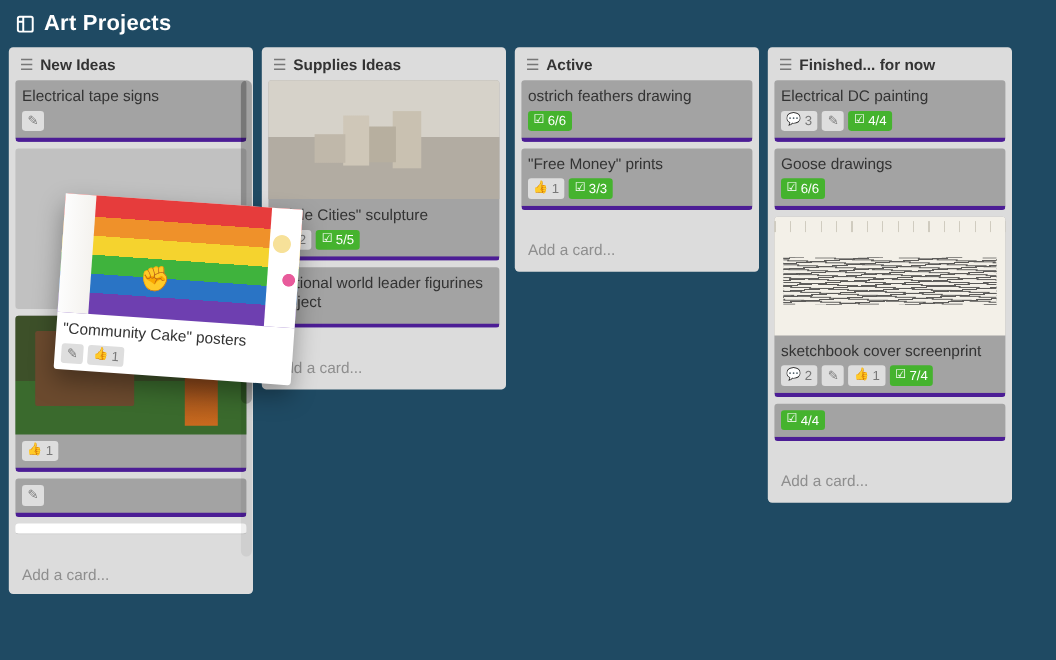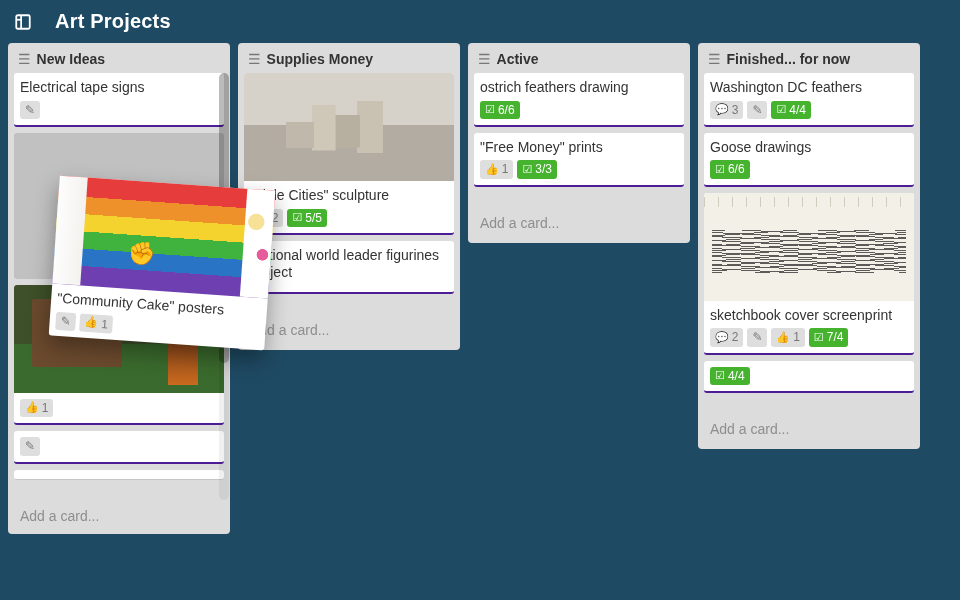--- a/index.html
+++ b/index.html
@@ -8,21 +8,21 @@
   background: #1f4a63;
   width: 960px;
   height: 600px;
   overflow: hidden;
   font-size: 14px;
 }
 .board-header {
   display: flex;
   align-items: center;
   padding: 10px 14px;
-  gap: 23px;
+  gap: 8px;
   text-align: center;
 }
 .board-icon { width: 18px; height: 18px; }
 .board-title { color: #fff; font-size: 20px; font-weight: 800; letter-spacing: 0.2px; }
 
 .lists {
   display: flex;
   gap: 8px;
   padding: 0 8px;
   align-items: flex-start;
@@ -41,23 +41,23 @@
   display: flex;
   align-items: center;
   gap: 6px;
   padding: 2px 4px 6px 4px;
 }
 .list-header .menu-icon { color: #777; font-size: 14px; line-height: 1; }
 .list-title { font-weight: 700; font-size: 14px; color: #333; text-align: right; }
 
 .cards { display: flex; flex-direction: column; gap: 6px; }
 .card {
-  background: #ffffff;
-  border-radius: 3px;
-  border-bottom: 2px solid #4c1d95;
+  background: #a3a3a3;
+  border-radius: 3px;
+  border-bottom: 4px solid #4c1d95;
   padding: 6px 6px 6px 6px;
   position: relative;
 }
 .card-title { font-size: 14px; color: #333; margin-bottom: 4px; line-height: 1.25; }
 .card-cover {
   width: 100%;
   height: 108px;
   border-radius: 3px 3px 0 0;
   margin: -6px -6px 6px -6px;
   width: calc(100% + 12px);
@@ -244,21 +244,21 @@
     </div>
     <div class="add-card">Add a card...</div>
     <div class="scroll-track">
       <div class="scroll-thumb" style="height:68%"></div>
     </div>
   </div>
 
   <div class="list">
     <div class="list-header">
       <span class="menu-icon">☰</span>
-      <span class="list-title">Supplies Money</span>
+      <span class="list-title">Supplies Ideas</span>
     </div>
     <div class="cards">
       <div class="card">
         <div class="card-cover cover-boxes"></div>
         <div class="card-title">"Little Cities" sculpture</div>
         <div class="badges">
           <span class="badge">
               <span class="icon">👍</span>
               <span>2</span>
             </span>
@@ -307,21 +307,21 @@
     <div class="add-card">Add a card...</div>
   </div>
 
   <div class="list">
     <div class="list-header">
       <span class="menu-icon">☰</span>
       <span class="list-title">Finished... for now</span>
     </div>
     <div class="cards">
       <div class="card">
-        <div class="card-title">Washington DC feathers</div>
+        <div class="card-title">Electrical DC painting</div>
         <div class="badges">
           <span class="badge">
               <span class="icon">💬</span>
               <span>3</span>
             </span>
           <span class="badge">✎</span>
           <span class="badge green">
               <span class="icon">☑</span>
               <span>4/4</span>
             </span>

